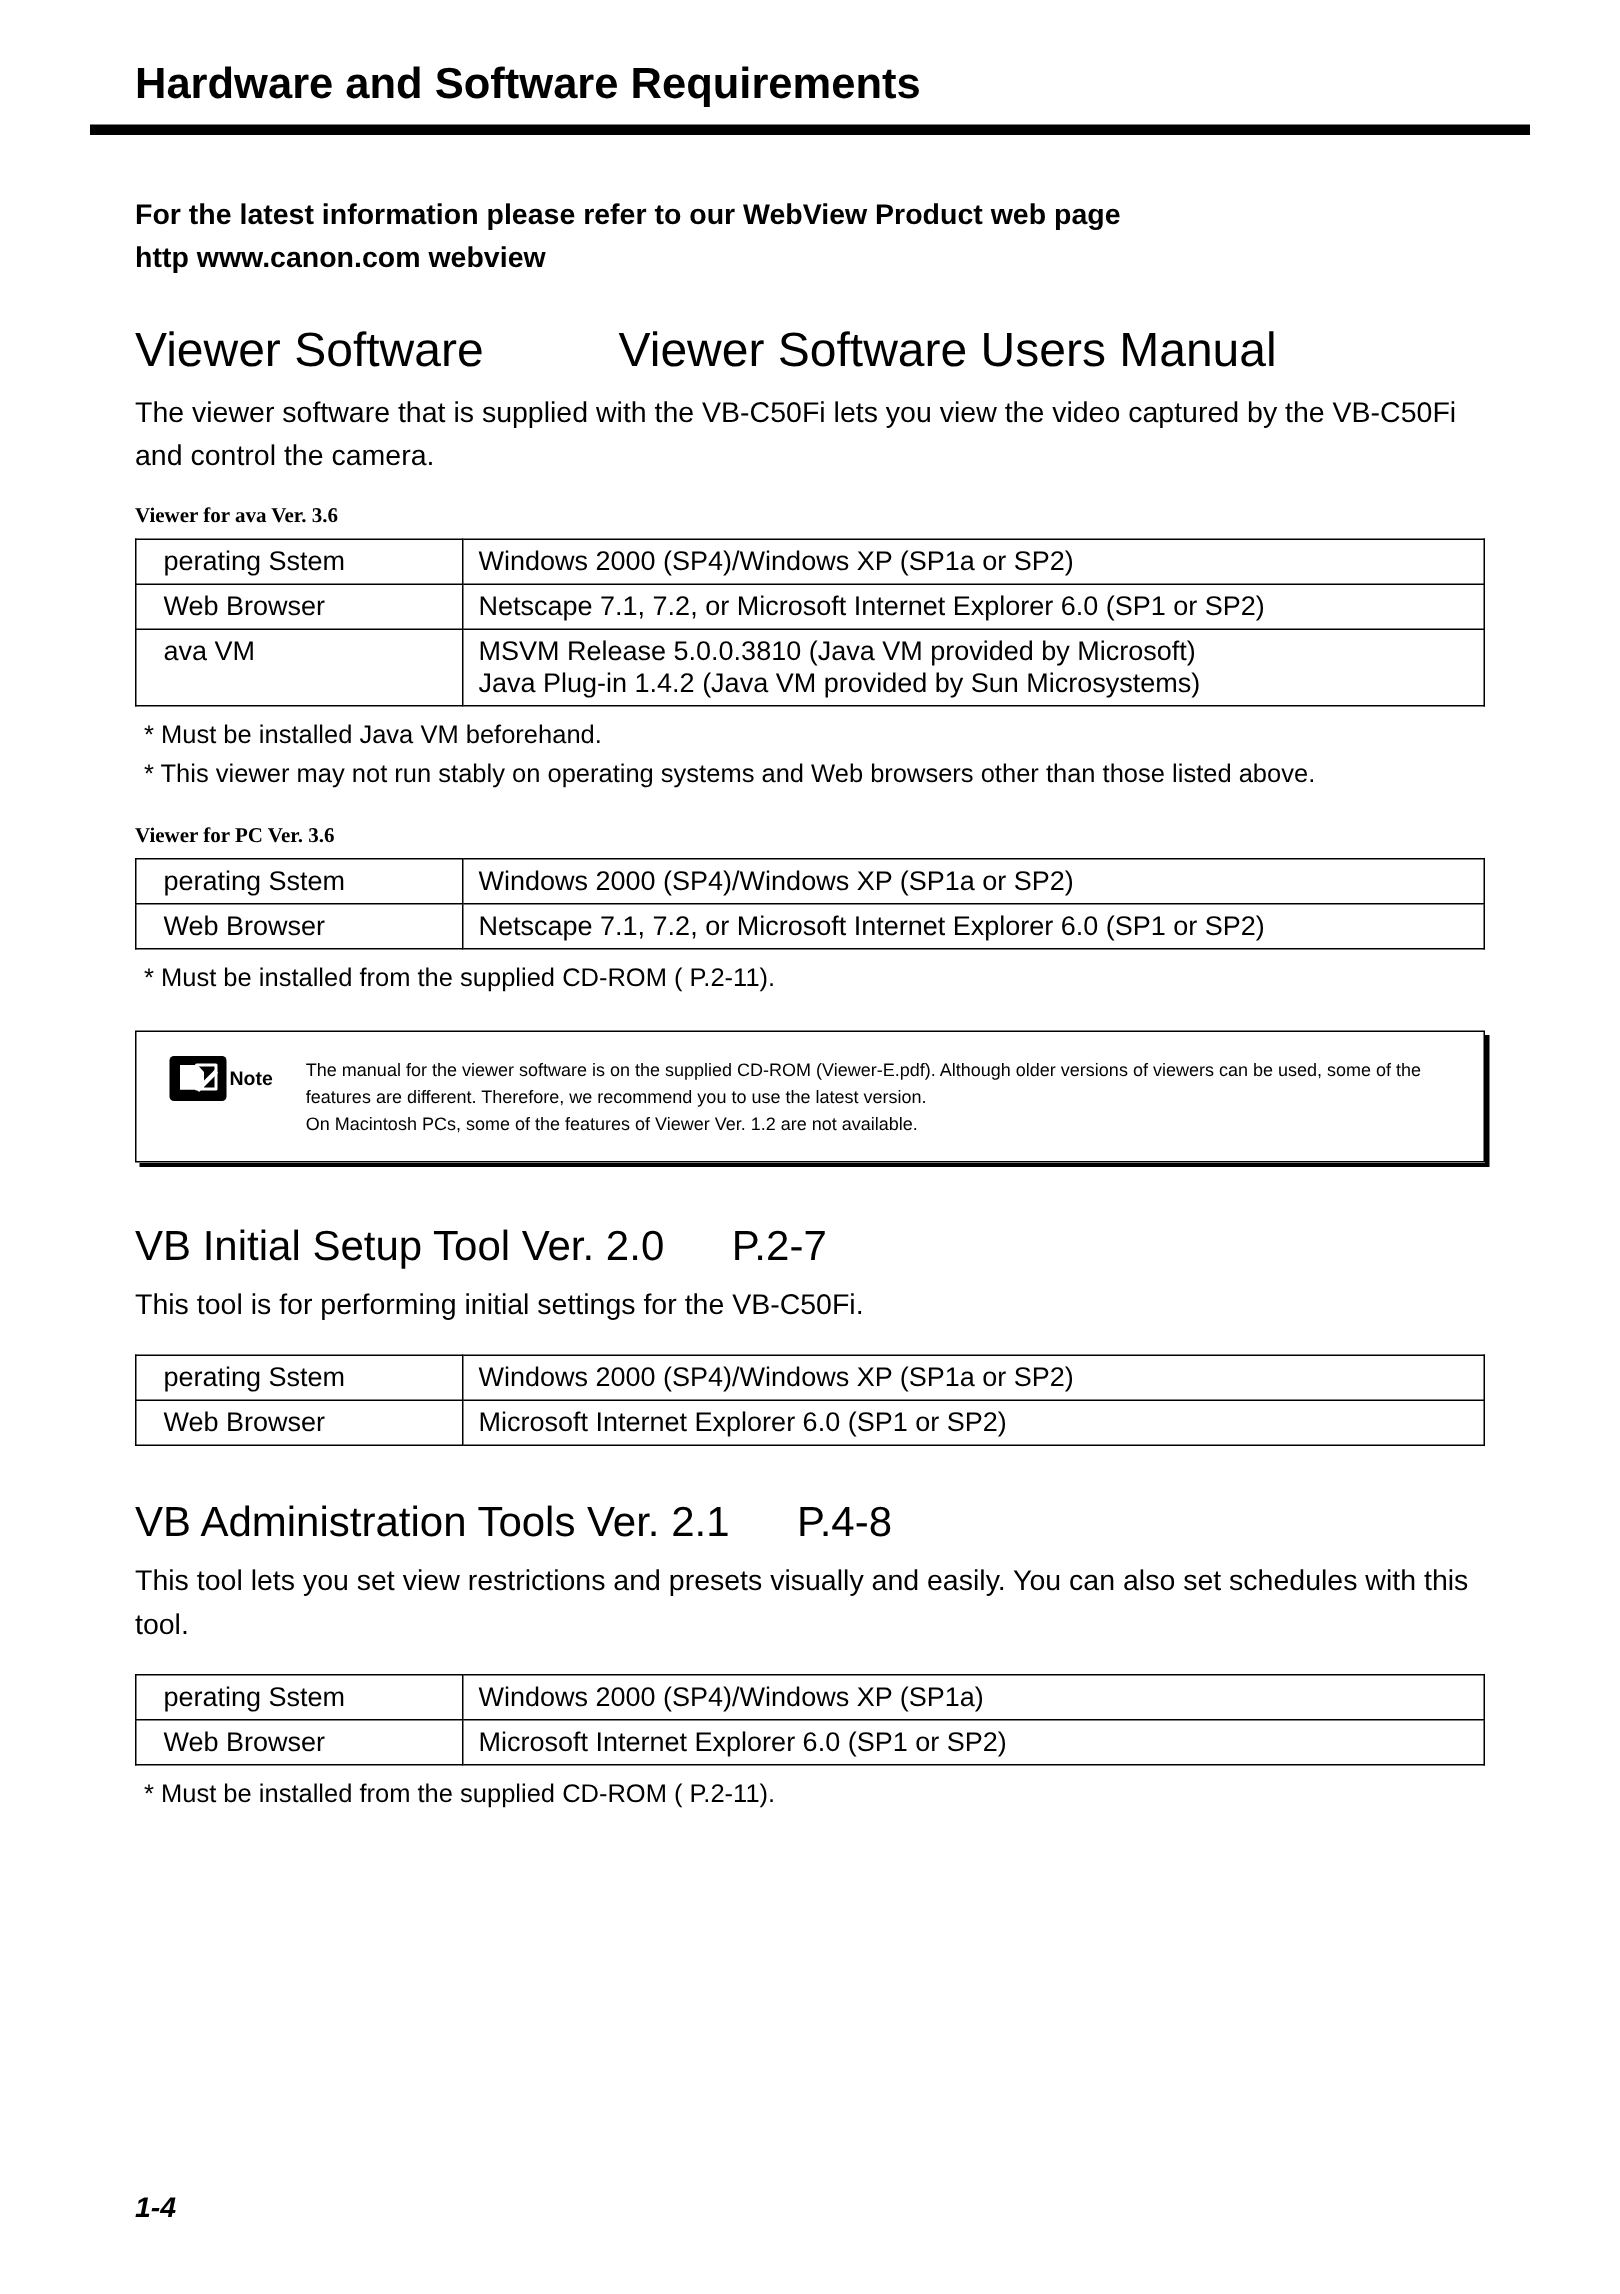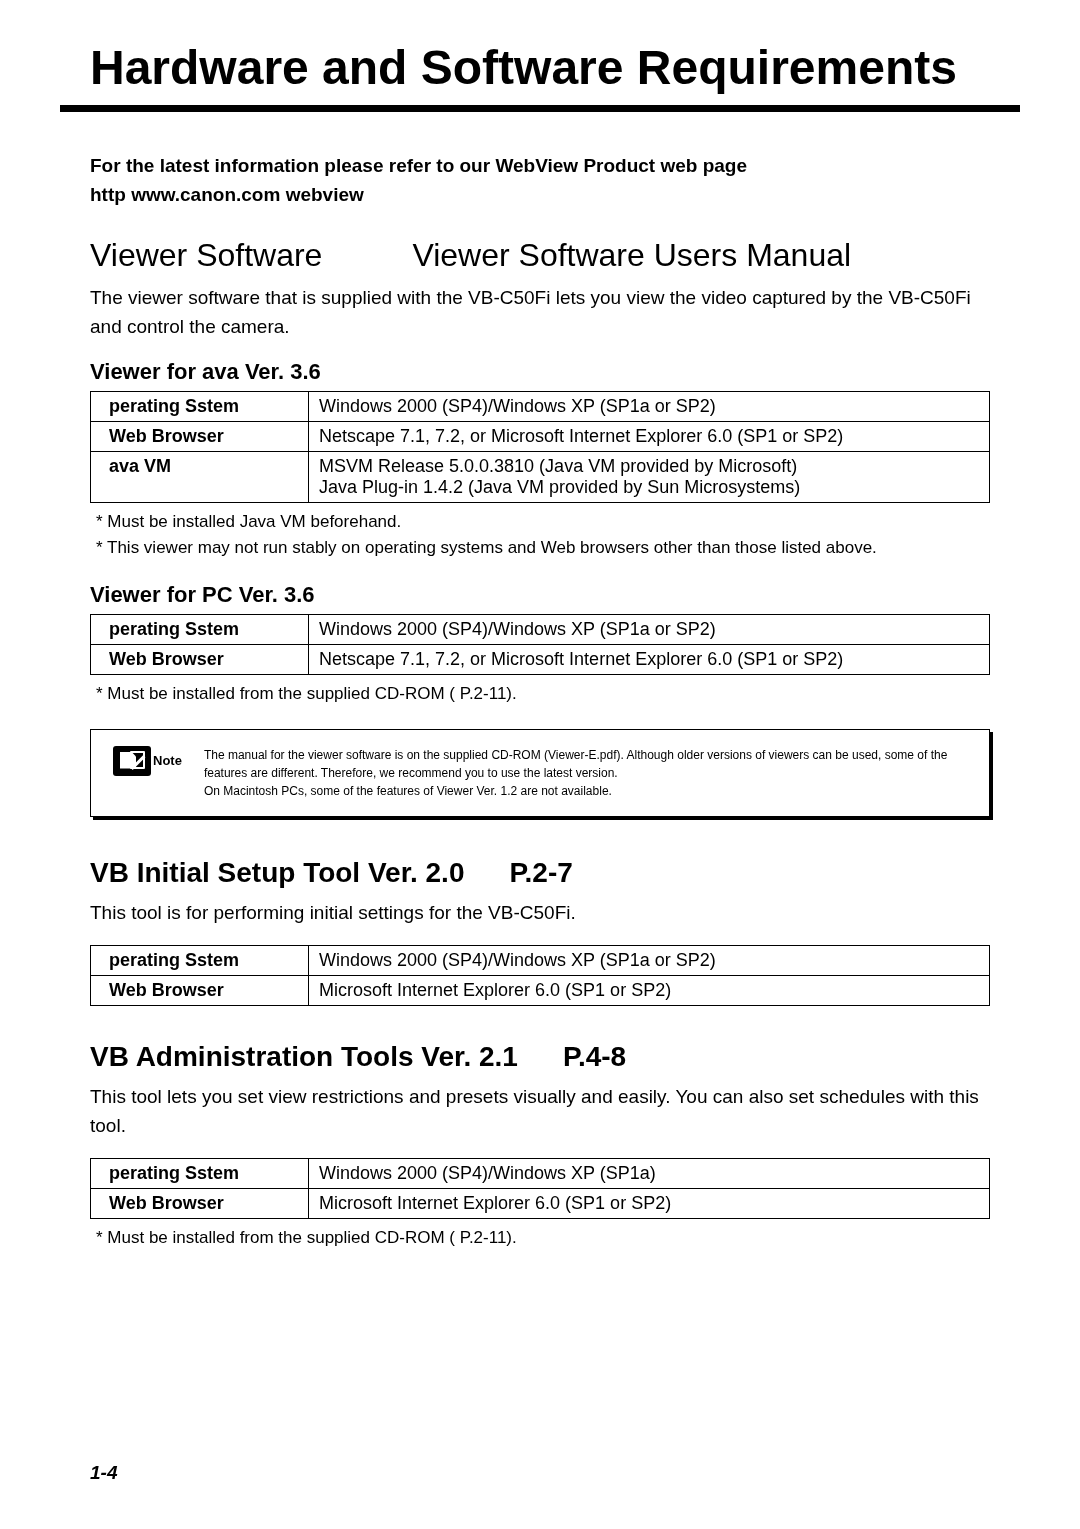--- a/index.html
+++ b/index.html
@@ -9,21 +9,21 @@
     }
     body {
       font-family: Arial, Helvetica, sans-serif;
       background: #fff;
       width: 1080px;
       height: 1529px;
       padding: 40px 90px 50px 90px;
       position: relative;
     }
     .page-title {
-      font-size: 48px;
+      font-size: 29px;
       font-weight: bold;
       margin-bottom: 10px;
     }
     .title-underline {
       height: 7px;
       background: #000;
       margin-bottom: 40px;
       margin-left: -30px;
       margin-right: -30px;
     }
@@ -39,39 +39,40 @@
       font-size: 32px;
       font-weight: normal;
       margin-bottom: 10px;
     }
     .body-text {
       font-size: 19px;
       line-height: 1.5;
       margin-bottom: 18px;
     }
     .sub-heading {
-      font-size: 22px;
+      font-size: 14px;
       font-weight: bold;
       margin-bottom: 6px;
+      font-family: Liberation Serif, serif;
     }
     .req-table {
       width: 100%;
       border-collapse: collapse;
       border: 1.5px solid #000;
       margin-bottom: 6px;
     }
     .req-table td {
       border: 1px solid #000;
       padding: 4px 10px;
       font-size: 18px;
       vertical-align: top;
     }
     .req-table td:first-child {
       width: 218px;
-      font-weight: bold;
+      font-weight: normal;
       padding-left: 18px;
     }
     .footnote {
       font-size: 17px;
       margin-left: 6px;
       line-height: 1.5;
       margin-bottom: 22px;
     }
     .note-box {
       border: 1.5px solid #000;
@@ -132,21 +133,21 @@
     }
     .note-text {
       font-size: 12px;
       line-height: 1.5;
     }
     .section-with-ref {
       display: flex;
       align-items: baseline;
       gap: 45px;
       font-size: 28px;
-      font-weight: bold;
+      font-weight: normal;
       margin-bottom: 10px;
     }
     .page-num {
       position: absolute;
       bottom: 45px;
       left: 90px;
       font-size: 19px;
       font-weight: bold;
       font-style: italic;
       text-align: right;

